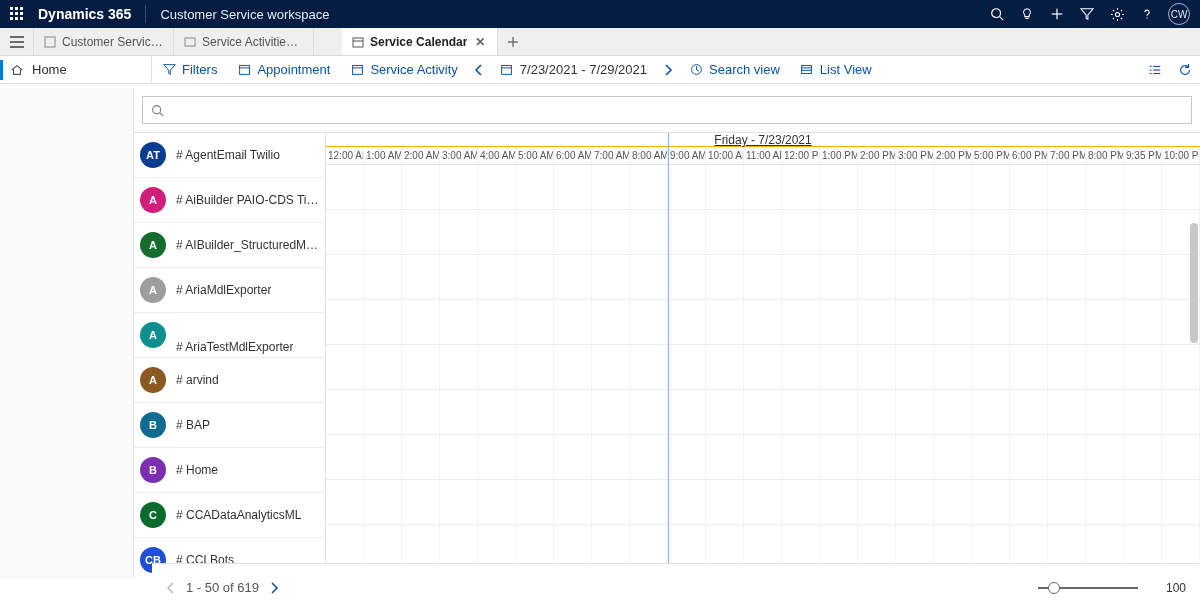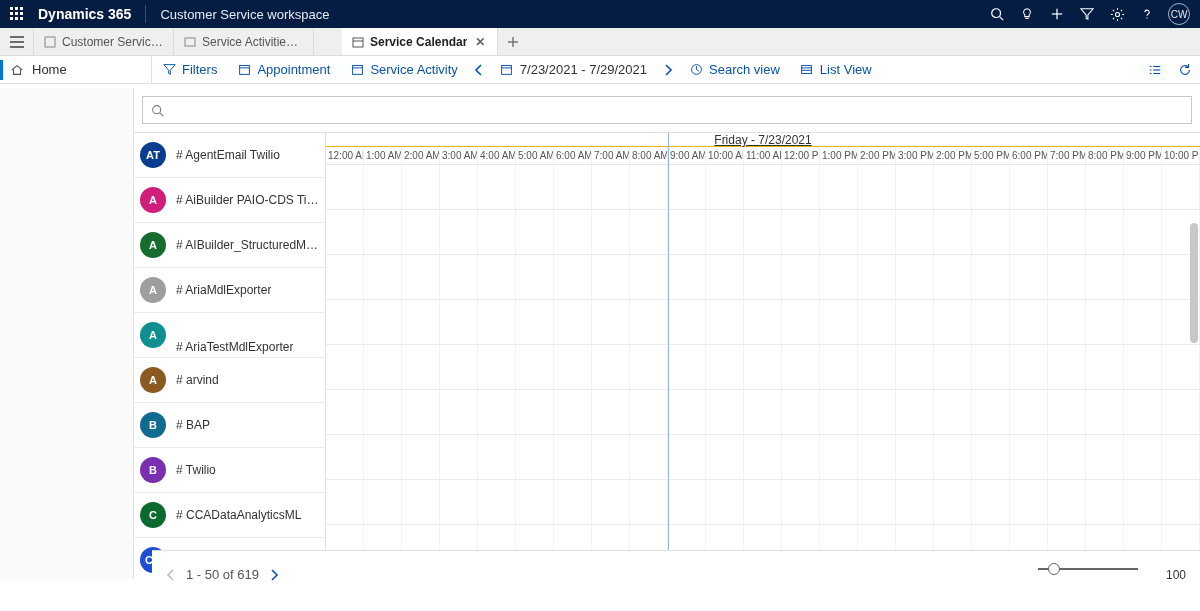--- a/index.html
+++ b/index.html
@@ -49,26 +49,26 @@
   .day-header { height:14px; text-align:center; font-size:12px; color:#333; border-bottom:1px solid #eab308; line-height:14px;text-decoration:underline; }
   .hour-header { height:18px; display:flex; border-bottom:1px solid #e5e5e5; }
   .hour-cell-h { width:38px; flex:0 0 38px; font-size:10px; color:#555; padding-left:2px; border-right:1px solid #f0f0f0; line-height:18px; white-space:nowrap; overflow:hidden; }
   .grid-rows { position:relative; }
   .grid-row { height:45px; display:flex; border-bottom:1px solid #ececec; }
   .grid-cell { width:38px; flex:0 0 38px; border-right:1px solid #f3f3f3; }
   .nowline { position:absolute; top:0; bottom:0; width:1px; background:#8fb6e0; }
   .hscroll { position:absolute; left:0; bottom:2px; height:8px; width:120px; background:#c8c8c8; border-radius:4px; }
   .vscroll { position:absolute; right:2px; top:90px; width:8px; height:120px; background:#c8c8c8; border-radius:4px; }
 
-  .footer { position:absolute; left:152px; right:0; bottom:13px; height:48px; border-top:1px solid #e1e1e1; background:#fff; display:flex; align-items:center; padding:0 14px; }
+  .footer { position:absolute; left:152px; right:0; bottom:0; height:48px; border-top:1px solid #e1e1e1; background:#fff; display:flex; align-items:center; padding:0 14px; }
   .footer .pager { display:flex; align-items:center; gap:10px; color:#555; font-size:13px; }
   .footer .pager .chev { color:#0a53a8; cursor:pointer; }
   .footer .pager .chev.disabled { color:#bdbdbd; cursor:default; }
   .footer .spacer { flex:1; }
-  .zoom { display:flex; align-items:flex-start; gap:28px; }
+  .zoom { display:flex; align-items:center; gap:28px; }
   .zoom .track { width:100px; height:2px; background:#666; position:relative; }
   .zoom .thumb { position:absolute; top:-5px; left:10px; width:12px; height:12px; background:#fff; border:1px solid #666; border-radius:50%; }
   .zoom .val { font-size:12px; color:#333; }
 
   svg { display:block; }
 </style>
 </head>
 <body>
 
 <div class="topbar">
@@ -306,21 +306,21 @@
           <div class="res-row">
             <div class="badge" style="background: rgb(138, 90, 32);">A</div>
             <div style="overflow: hidden; text-overflow: ellipsis;"># arvind</div>
           </div>
           <div class="res-row">
             <div class="badge" style="background: rgb(15, 107, 143);">B</div>
             <div style="overflow: hidden; text-overflow: ellipsis;"># BAP</div>
           </div>
           <div class="res-row">
             <div class="badge" style="background: rgb(122, 47, 176);">B</div>
-            <div style="overflow: hidden; text-overflow: ellipsis;"># Twilio</div>
+            <div style="overflow: hidden; text-overflow: ellipsis;"># Home</div>
           </div>
           <div class="res-row">
             <div class="badge" style="background: rgb(11, 107, 46);">C</div>
             <div style="overflow: hidden; text-overflow: ellipsis; text-align: right;"># CCADataAnalyticsML</div>
           </div>
           <div class="res-row">
             <div class="badge" style="background: #1d4ed8;">CB</div>
             <div style="overflow: hidden; text-overflow: ellipsis;"># CCI Bots</div>
           </div>
         </div>
@@ -341,21 +341,21 @@
             <div class="hour-cell-h">11:00 AM</div>
             <div class="hour-cell-h">12:00 PM</div>
             <div class="hour-cell-h">1:00 PM</div>
             <div class="hour-cell-h">2:00 PM</div>
             <div class="hour-cell-h">3:00 PM</div>
             <div class="hour-cell-h">2:00 PM</div>
             <div class="hour-cell-h">5:00 PM</div>
             <div class="hour-cell-h">6:00 PM</div>
             <div class="hour-cell-h">7:00 PM</div>
             <div class="hour-cell-h">8:00 PM</div>
-            <div class="hour-cell-h">9:00 PM</div>
+            <div class="hour-cell-h">9:35 PM</div>
             <div class="hour-cell-h">10:00 PM</div>
           </div>
         <div class="grid-rows" id="grid-rows">
             <div class="grid-row">
               <div class="grid-cell"></div>
               <div class="grid-cell"></div>
               <div class="grid-cell"></div>
               <div class="grid-cell"></div>
               <div class="grid-cell"></div>
               <div class="grid-cell"></div>

